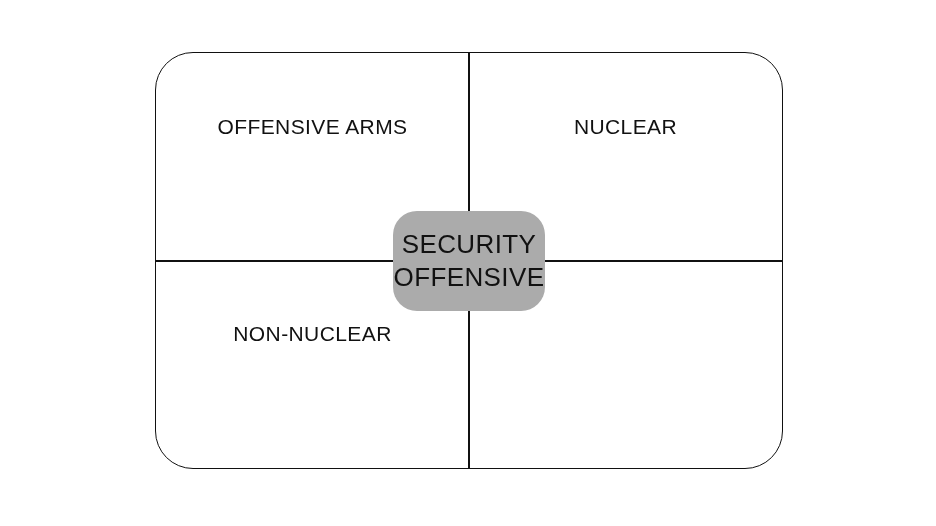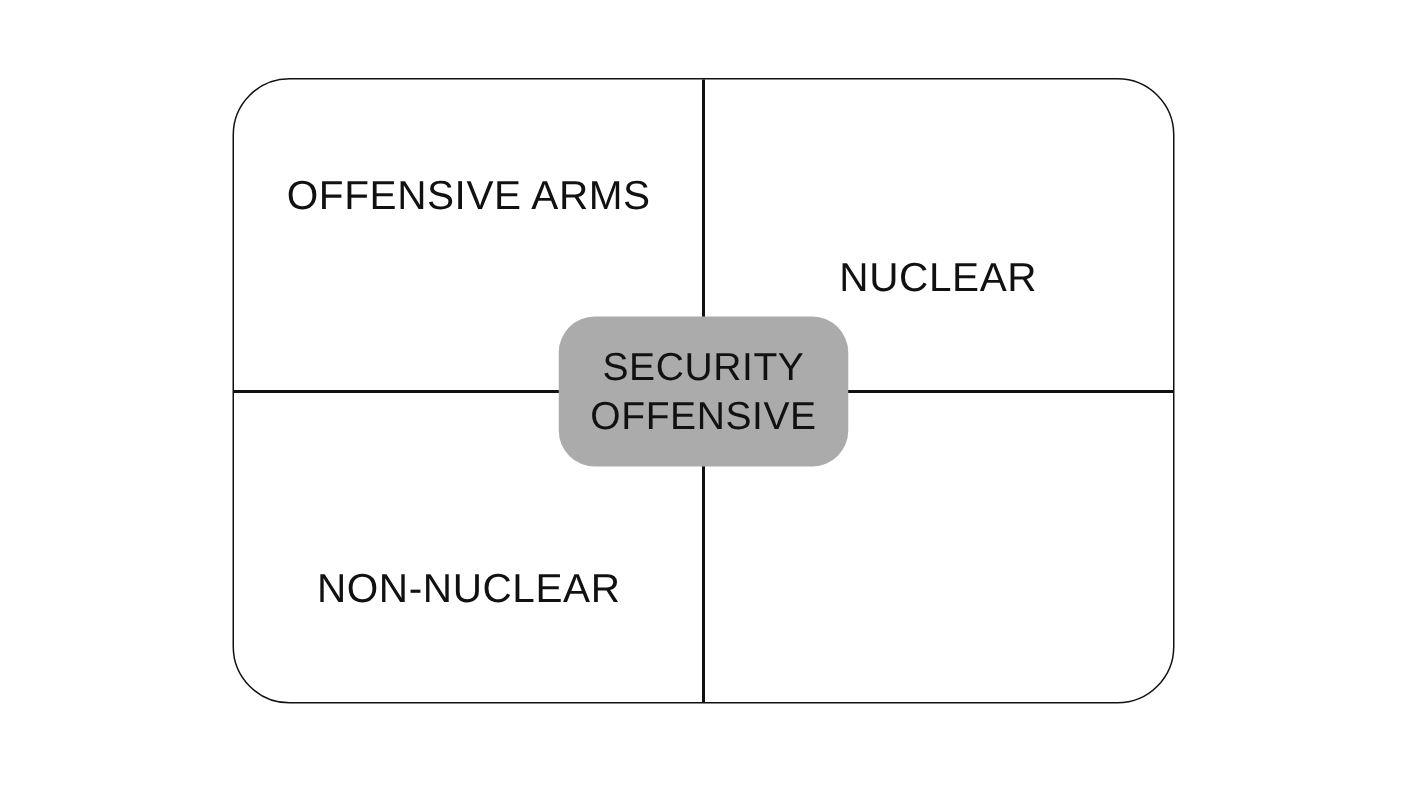--- a/index.html
+++ b/index.html
@@ -40,31 +40,31 @@
     position:absolute;inset:0;
     display:grid;
     grid-template-columns:1fr 1fr;
     grid-template-rows:1fr 1fr;
   }
   .quad{
     display:flex;
     justify-content:center;
   }
   .quad.top{align-items:flex-start;padding-top:62px;}
-  .quad.bottom{align-items:flex-end;padding-bottom:60px;}
+  .quad.bottom{align-items:center;padding-bottom:60px;}
   .quad-label{
-    font-size:27px;
+    font-size:21px;
     letter-spacing:0.4px;
     white-space:nowrap;
     color:var(--text);
   }
   .center-box{
     position:absolute;
     left:50%;top:50%;
-    width:193px;height:100px;
+    width:152px;height:100px;
     transform:translate(-50%,-50%);
     background:var(--center-box-fill);
     border-radius:24px;
     display:flex;
     flex-direction:column;
     align-items:center;
     justify-content:center;
     z-index:2;
   }
   .center-line{

